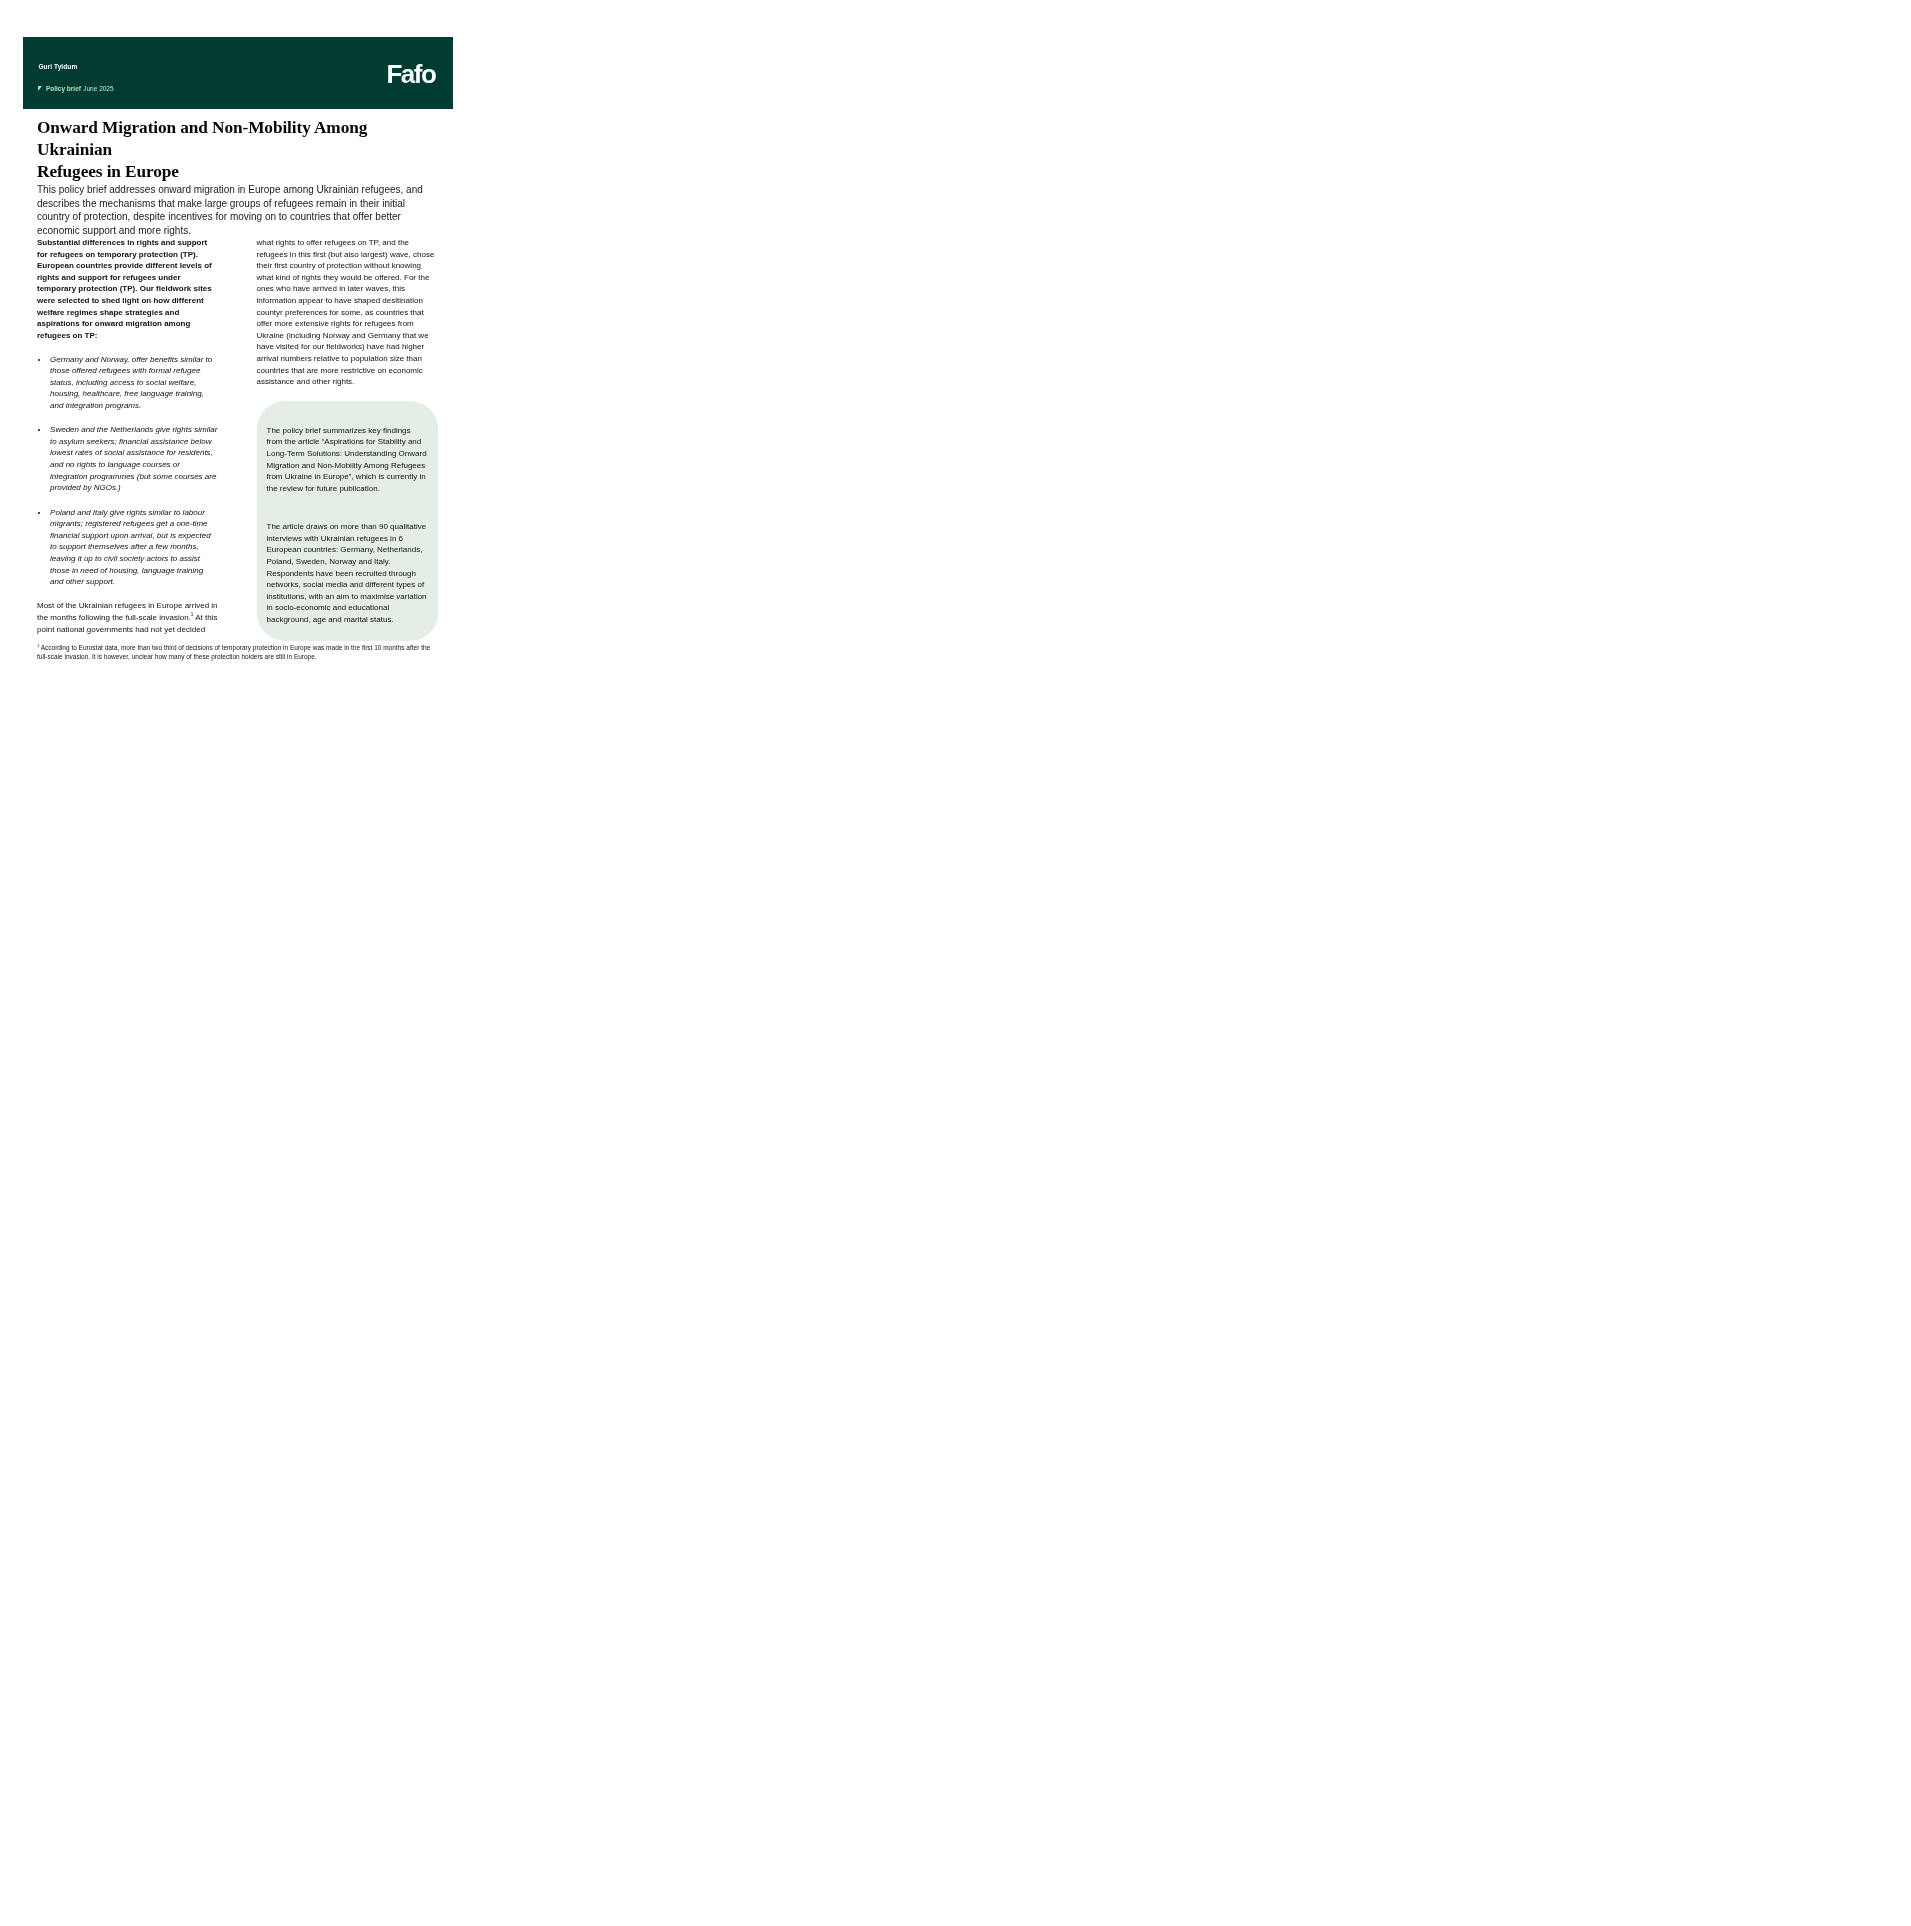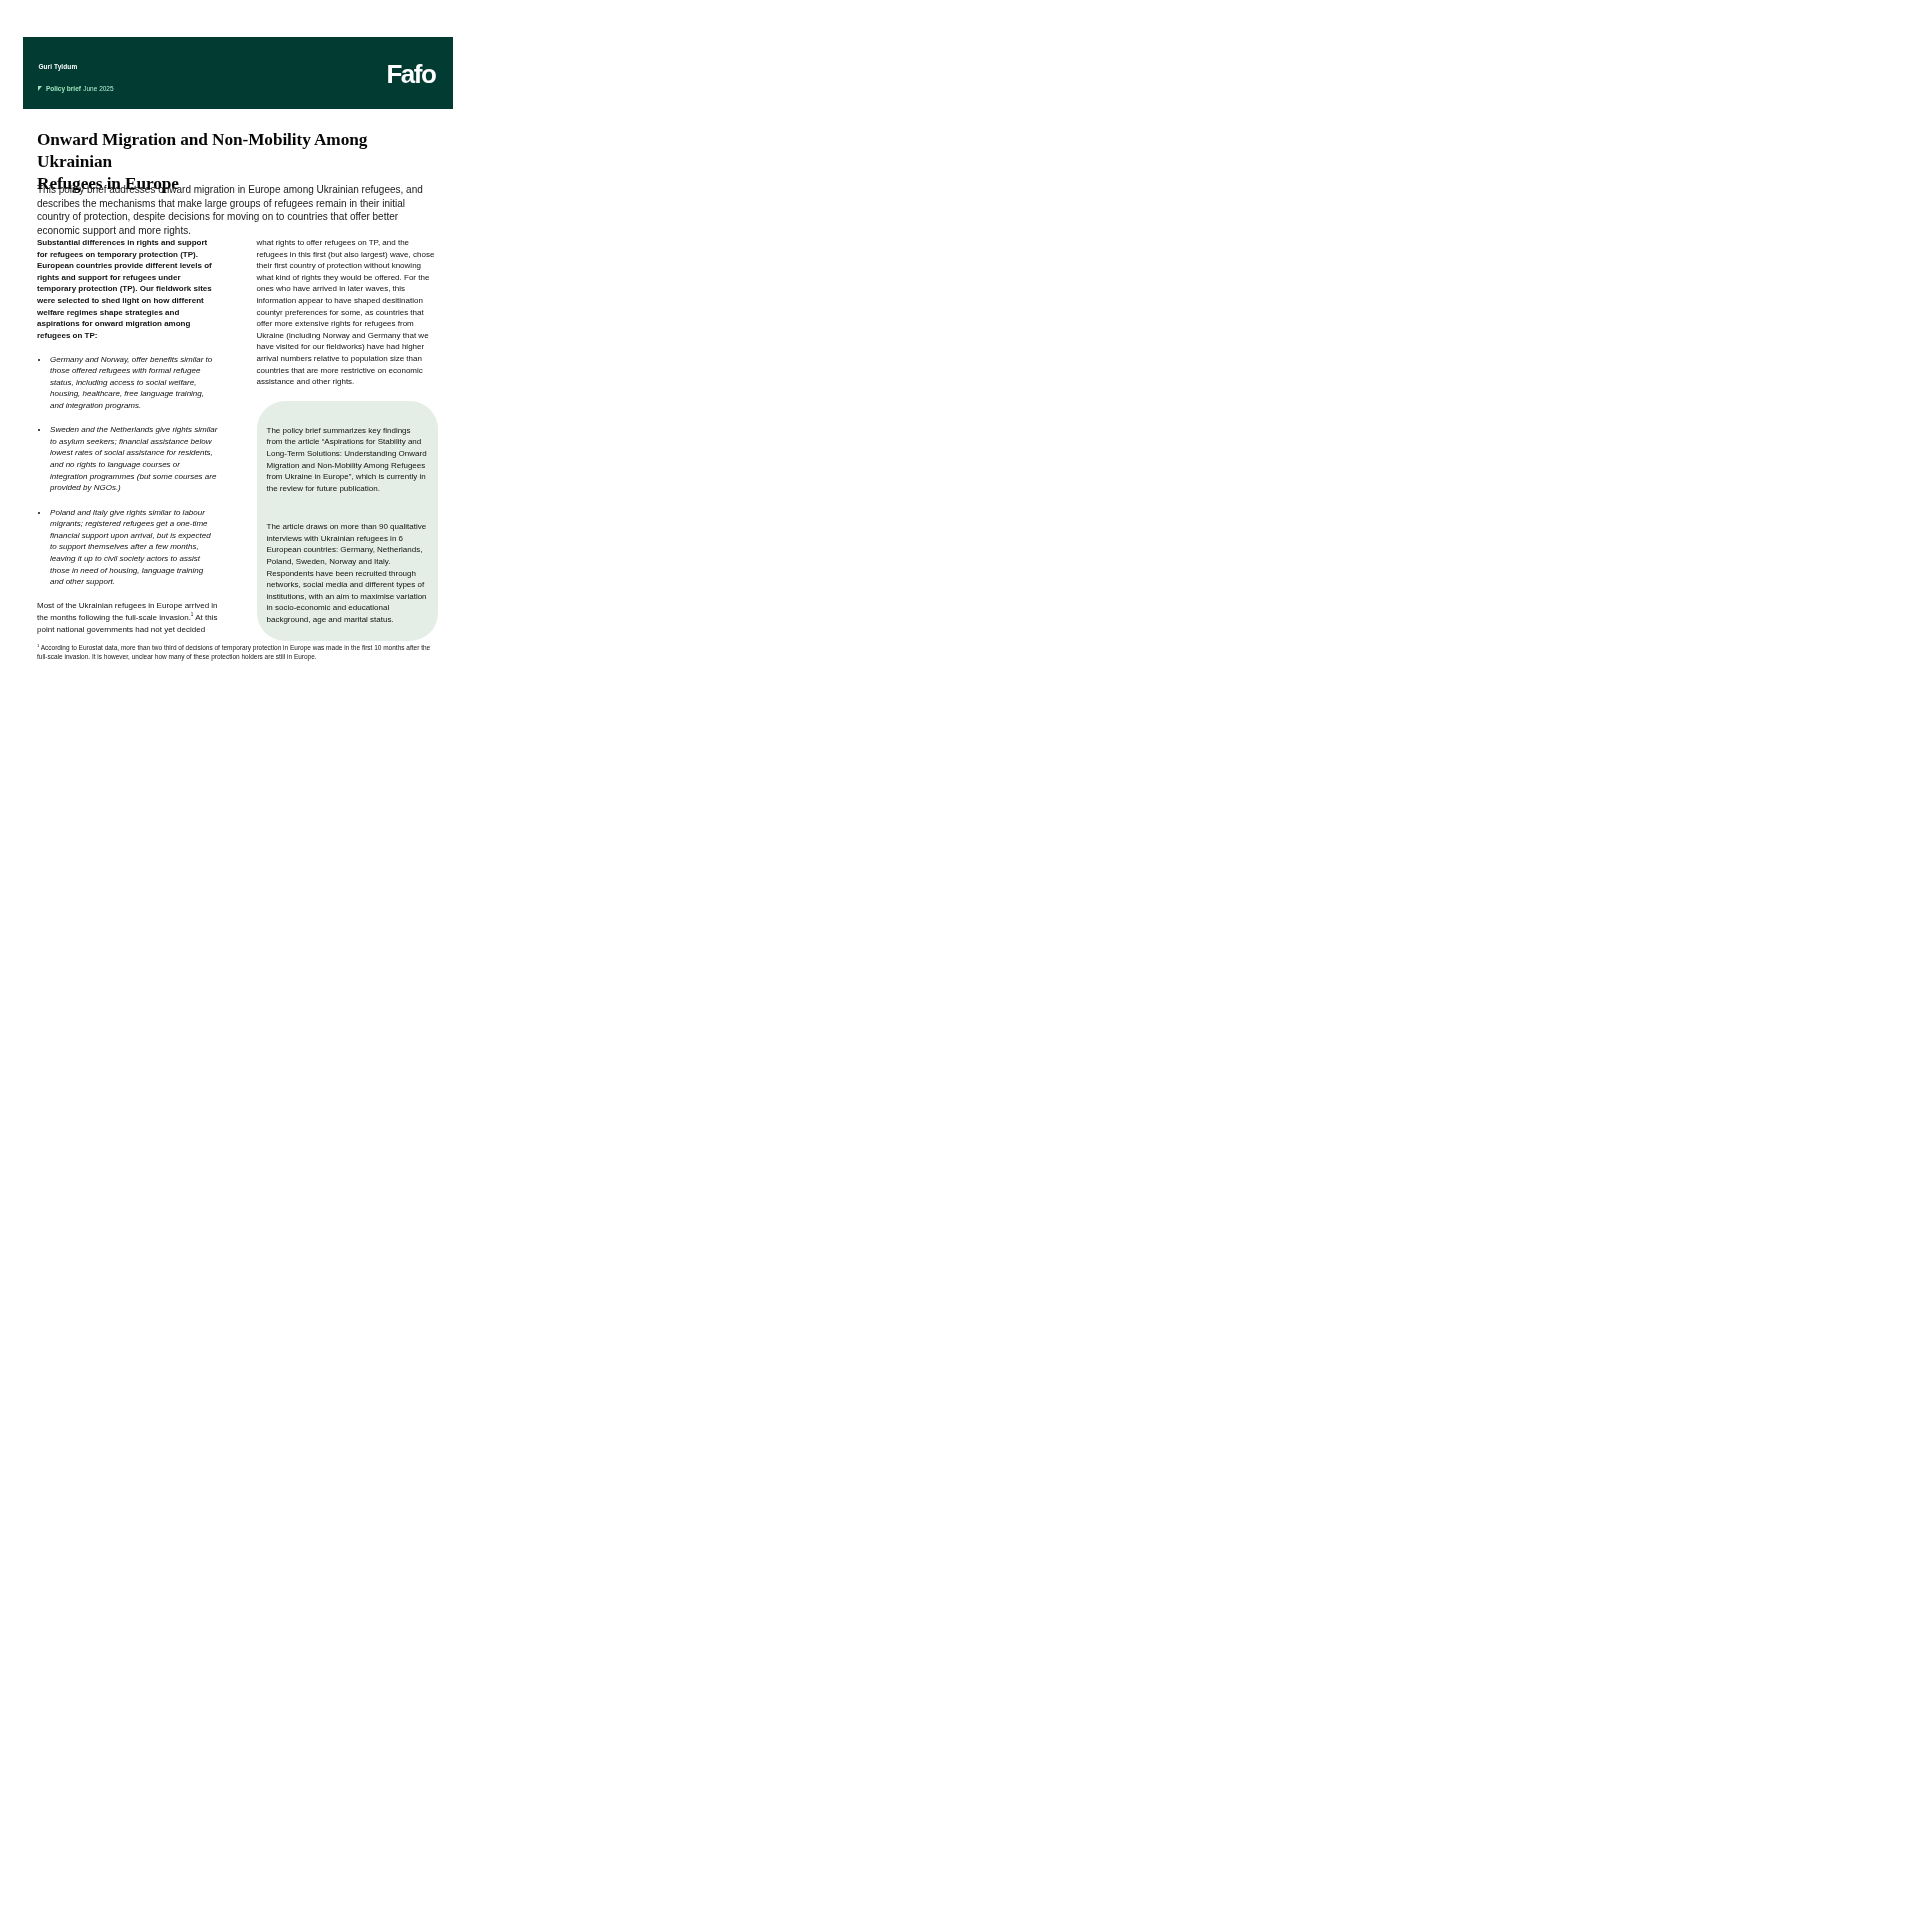--- a/index.html
+++ b/index.html
@@ -50,21 +50,21 @@
     transform: translateY(-44%);
     font-size: 26px;
     font-weight: 700;
     letter-spacing: -1.5px;
     color: #ffffff;
   }
 
   
   .title {
     position: absolute;
-    left: 37px; top: 129px;
+    left: 37px; top: 117px;
     width: 403px;
     font-family: "Liberation Serif", serif;
     font-weight: 700;
     font-size: 17.3px;
     line-height: 22px;
     letter-spacing: -0.1px;
     color: #070707;
   }
   .standfirst {
     position: absolute;
@@ -136,21 +136,21 @@
     <span class="brief-date">June 2025</span>
   </div>
   <div class="logo">Fafo</div>
 </div>
 
 <h1 class="title" style="margin:0;">
   <span style="display:block">Onward Migration and Non-Mobility Among Ukrainian</span>
   <span style="display:block">Refugees in Europe</span>
 </h1>
 
-<p class="standfirst">This policy brief addresses onward migration in Europe among Ukrainian refugees, and describes the mechanisms that make large groups of refugees remain in their initial country of protection, despite decisions for moving on to countries that offer better economic support and more rights.</p>
+<p class="standfirst">This policy brief addresses onward migration in Europe among Ukrainian refugees, and describes the mechanisms that make large groups of refugees remain in their initial country of protection, despite incentives for moving on to countries that offer better economic support and more rights.</p>
 
 <div class="columns">
 
   <div class="col">
     <p class="heading">Substantial differences in rights and support for refugees on temporary protection (TP).</p>
     <p class="para-intro">European countries provide different levels of rights and support for refugees under temporary protection (TP). Our fieldwork sites were selected to shed light on how different welfare regimes shape strategies and aspirations for onward migration among refugees on TP:</p>
     <ul class="bullets">
       <li>Germany and Norway, offer benefits similar to those offered refugees with formal refugee status, including access to social welfare, housing, healthcare, free language training, and integration programs.</li>
       <li>Sweden and the Netherlands give rights similar to asylum seekers; financial assistance below lowest rates of social assistance for residents, and no rights to language courses or integration programmes (but some courses are provided by NGOs.)</li>
       <li>Poland and Italy give rights similar to labour migrants; registered refugees get a one-time financial support upon arrival, but is expected to support themselves after a few months, leaving it up to civil society actors to assist those in need of housing, language training and other support.</li>

